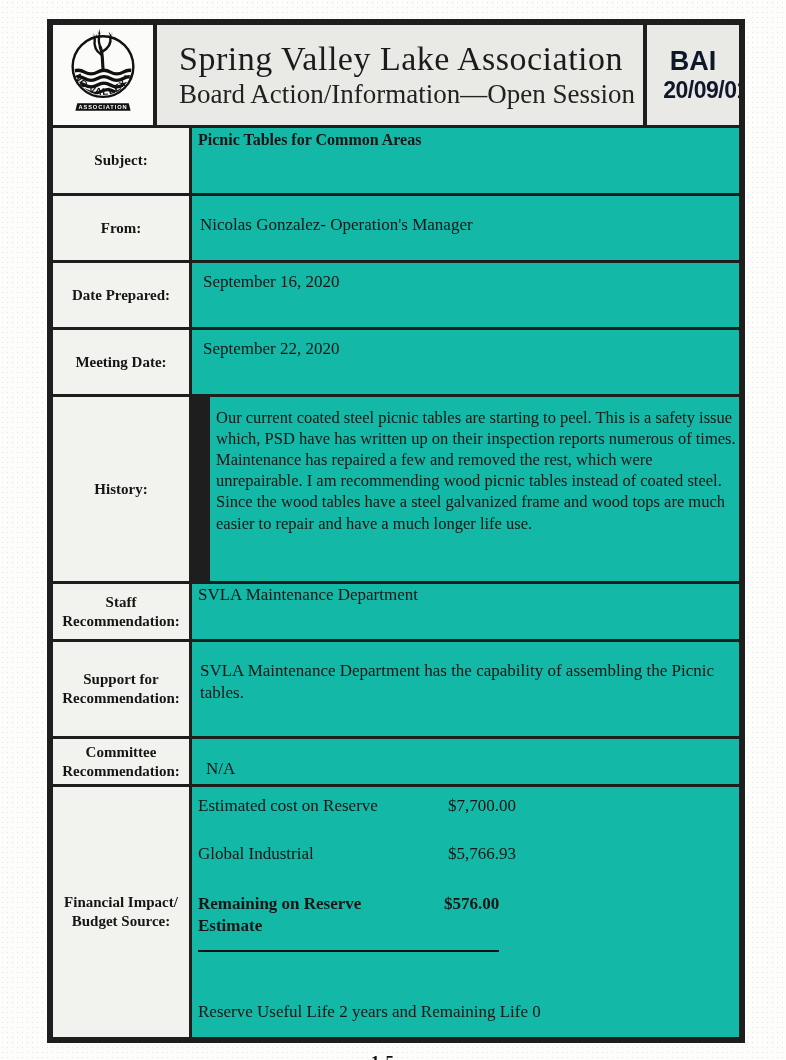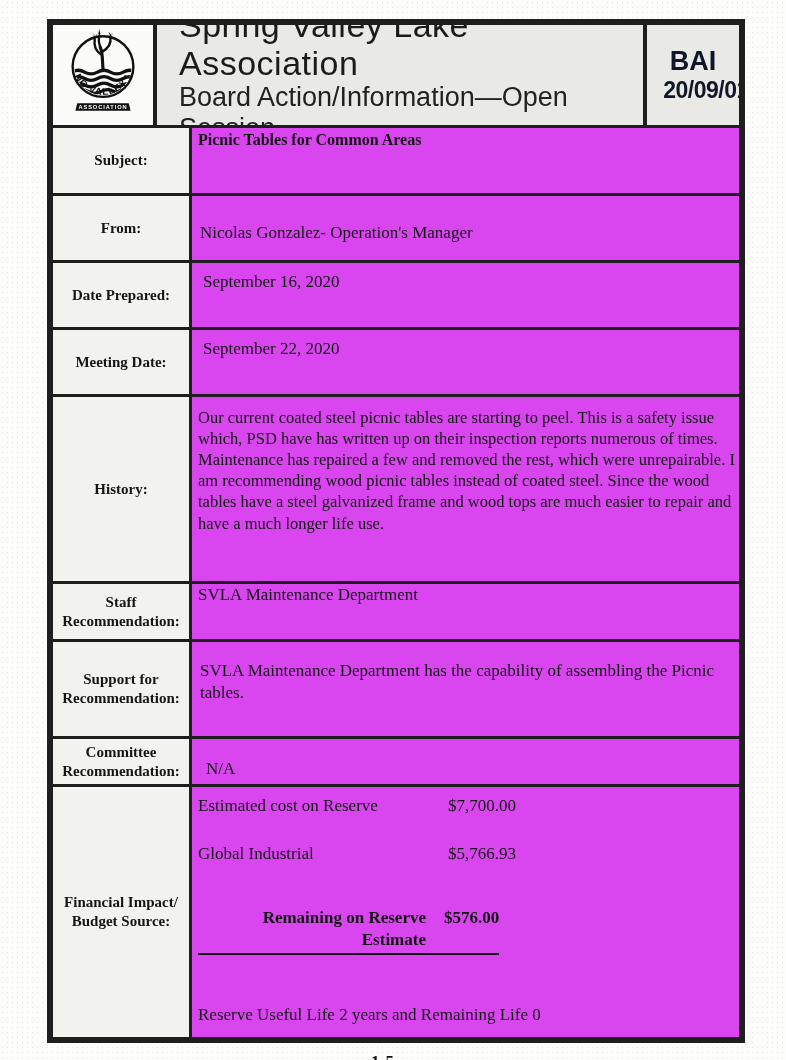--- a/index.html
+++ b/index.html
@@ -26,60 +26,60 @@
     gap:3px;
   }
   .cell{box-sizing:border-box;overflow:hidden;}
   .label-cell{
     background:#f2f2ef;
     display:flex;align-items:center;justify-content:center;text-align:center;
     font-weight:bold;font-size:15px;line-height:1.25;
     padding:2px 6px;
   }
   .content-cell{
-    background:#d946ef;
+    background:#14b8a6;
     font-size:17px;line-height:1.3;
     padding:6px 8px 0 6px;
   }
   
   .header{
     grid-column:1 / -1;
     background:#1e1e1e;
     display:grid;grid-template-columns:100px 1fr 92px;gap:4px;
   }
   .logo-box{background:#fbfbfa;display:flex;align-items:center;justify-content:center;}
   .title-box{
     background:#e9e9e6;
     display:flex;flex-direction:column;justify-content:center;
     padding-left:22px;
-    font-family:Liberation Sans, sans-serif;
+    font-family:Liberation Serif, serif;
   }
   .org-title{font-size:34px;letter-spacing:.5px;color:#1b1b1b;line-height:1.12;}
   .doc-type{font-size:27px;color:#222;line-height:1.15;}
   .bai-box{
     background:#e9e9e6;
     display:flex;flex-direction:column;align-items:center;justify-content:center;
     font-family:"Liberation Sans", sans-serif;font-weight:bold;color:#0f172a;
   }
   .bai-code{font-size:27px;line-height:1.1;}
   .bai-number{font-size:23px;line-height:1.15;letter-spacing:-.5px;margin-left:26px;}
   
   .subject-val{font-weight:bold;font-size:16px;padding-top:2px;}
-  .from-val{padding-top:26px;padding-left:8px;}
+  .from-val{padding-top:18px;padding-left:8px;}
   .date-val{padding-top:8px;padding-left:11px;}
-  .history-val{font-size:16.5px;line-height:1.28;padding:10px 2px 0 6px;}
+  .history-val{font-size:16.5px;line-height:1.28;padding:10px 2px 0 6px;margin-left:18px;}
   .staff-val{padding-top:0;}
   .support-val{padding-top:18px;padding-left:8px;}
   .committee-val{display:flex;align-items:flex-end;padding:0 4px 4px 14px;}
   
   .fin-cell{padding:8px 6px 0 6px;}
   .fin-line{display:flex;margin-bottom:26px;}
   .fin-line .fl-label{width:250px;}
   .fin-line.emph{display:inline-flex;font-weight:bold;border-bottom:2px solid #111;
-    padding-bottom:2px;margin-top:16px;margin-bottom:0;text-align:right;}
+    padding-bottom:13px;margin-top:2px;margin-bottom:0;}
   .fin-line.emph .fl-label{width:228px;}
   .fin-line.emph .fl-amount{padding-left:18px;}
   .fin-note{margin-top:49px;}
   
   .page-num-partial{
     position:absolute;left:371px;top:1052px;height:8px;width:40px;overflow:hidden;
     font-size:17px;font-weight:bold;letter-spacing:6px;color:#111;
   }
   svg text{font-family:"Liberation Sans", sans-serif;}
 </style>

